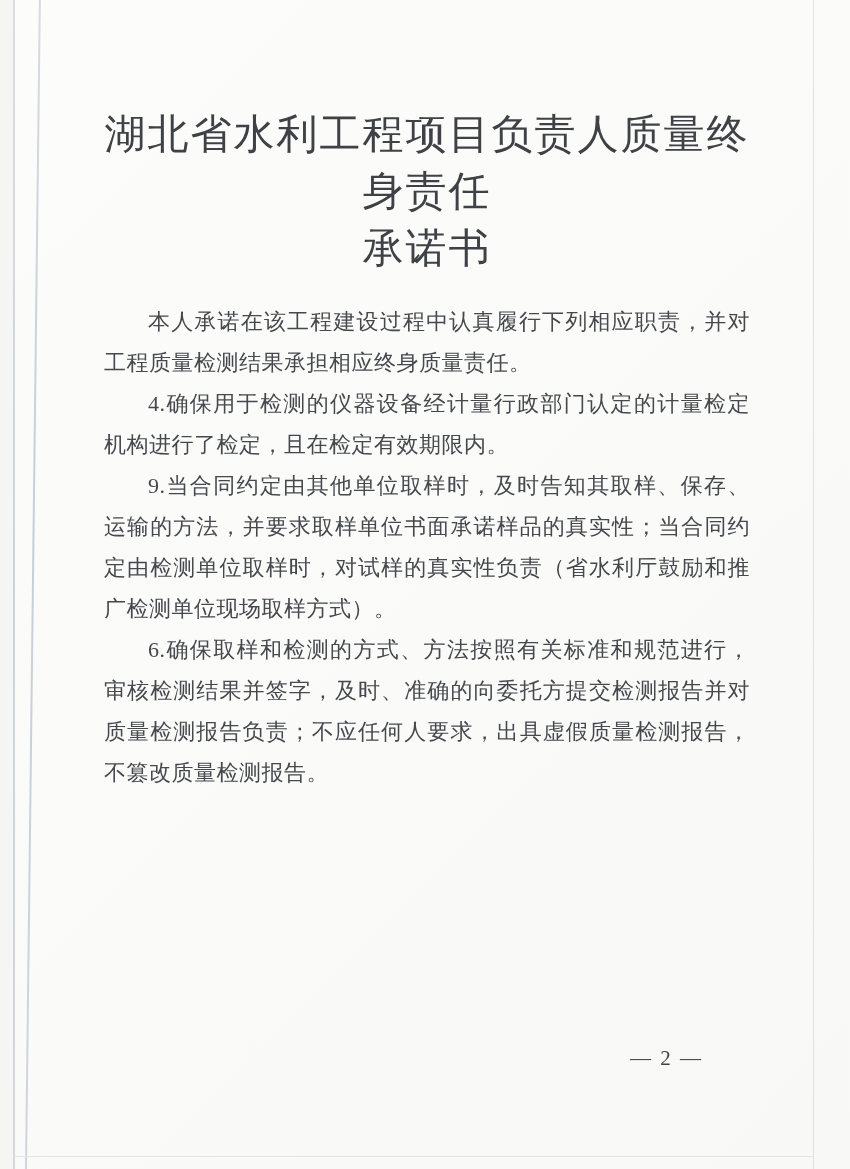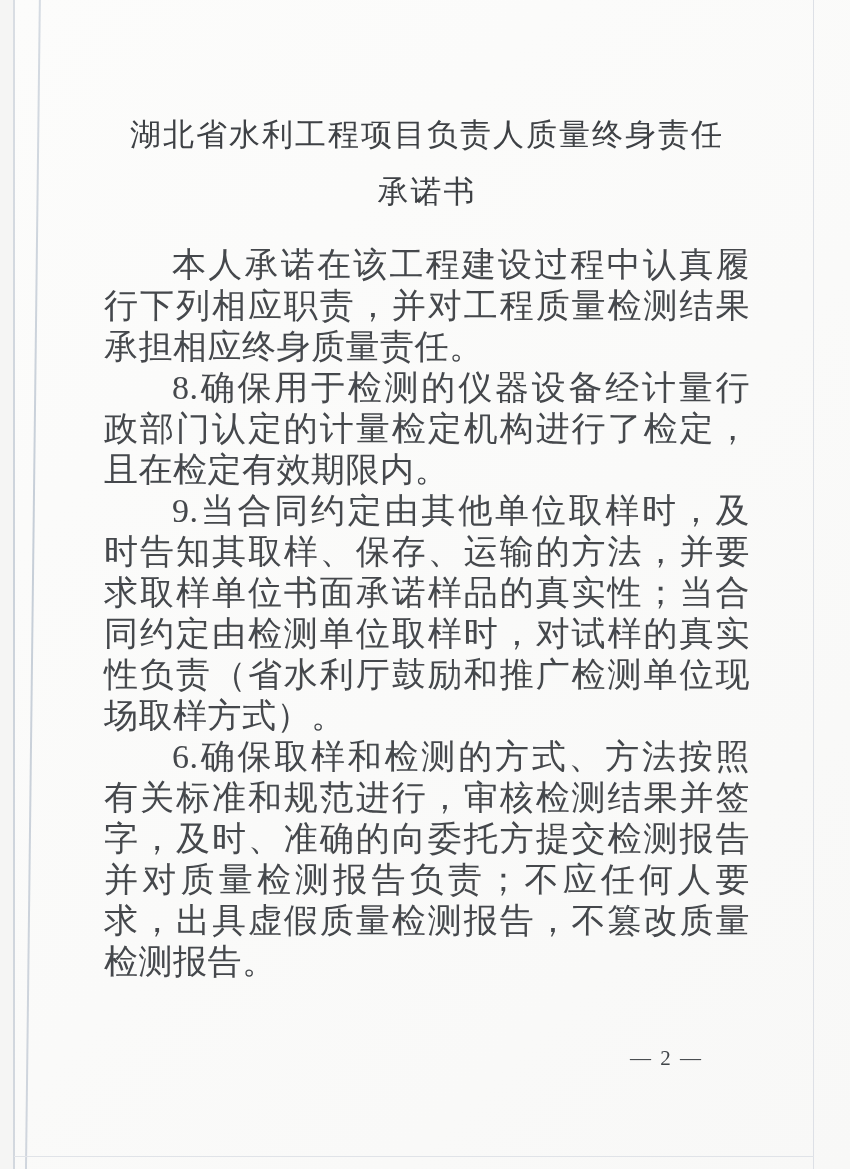--- a/index.html
+++ b/index.html
@@ -42,29 +42,29 @@
     background: #e0e3e8;
   }
   .content {
     position: absolute;
     left: 104px;
     top: 106px;
     width: 646px;
   }
   .doc-title {
     margin: 0 0 24px 0;
-    font-size: 31px;
+    font-size: 41px;
     line-height: 57px;
     font-weight: 500;
     text-align: center;
     letter-spacing: 2px;
     color: #3e4145;
   }
   .doc-body {
-    font-size: 34px;
+    font-size: 22px;
     line-height: 41px;
     letter-spacing: 0.5px;
     color: #45484c;
     text-align: justify;
     text-justify: inter-ideograph;
   }
   .doc-body p {
     margin: 0;
     text-indent: 2em;
   }
@@ -90,21 +90,21 @@
   <div class="edge-bottom"></div>
 
   <div class="content">
     <h1 class="doc-title">
       <span>湖北省水利工程项目负责人质量终身责任</span><br>
       <span>承诺书</span>
     </h1>
 
     <div class="doc-body">
       <p>本人承诺在该工程建设过程中认真履行下列相应职责，并对工程质量检测结果承担相应终身质量责任。</p>
-      <p>8.确保用于检测的仪器设备经计量行政部门认定的计量检定机构进行了检定，且在检定有效期限内。</p>
+      <p>4.确保用于检测的仪器设备经计量行政部门认定的计量检定机构进行了检定，且在检定有效期限内。</p>
       <p>9.当合同约定由其他单位取样时，及时告知其取样、保存、运输的方法，并要求取样单位书面承诺样品的真实性；当合同约定由检测单位取样时，对试样的真实性负责（省水利厅鼓励和推广检测单位现场取样方式）。</p>
       <p>6.确保取样和检测的方式、方法按照有关标准和规范进行，审核检测结果并签字，及时、准确的向委托方提交检测报告并对质量检测报告负责；不应任何人要求，出具虚假质量检测报告，不篡改质量检测报告。</p>
     </div>
   </div>
 
   <div class="page-number">— 2 —</div>
 
 </div>
 
 </body></html>

